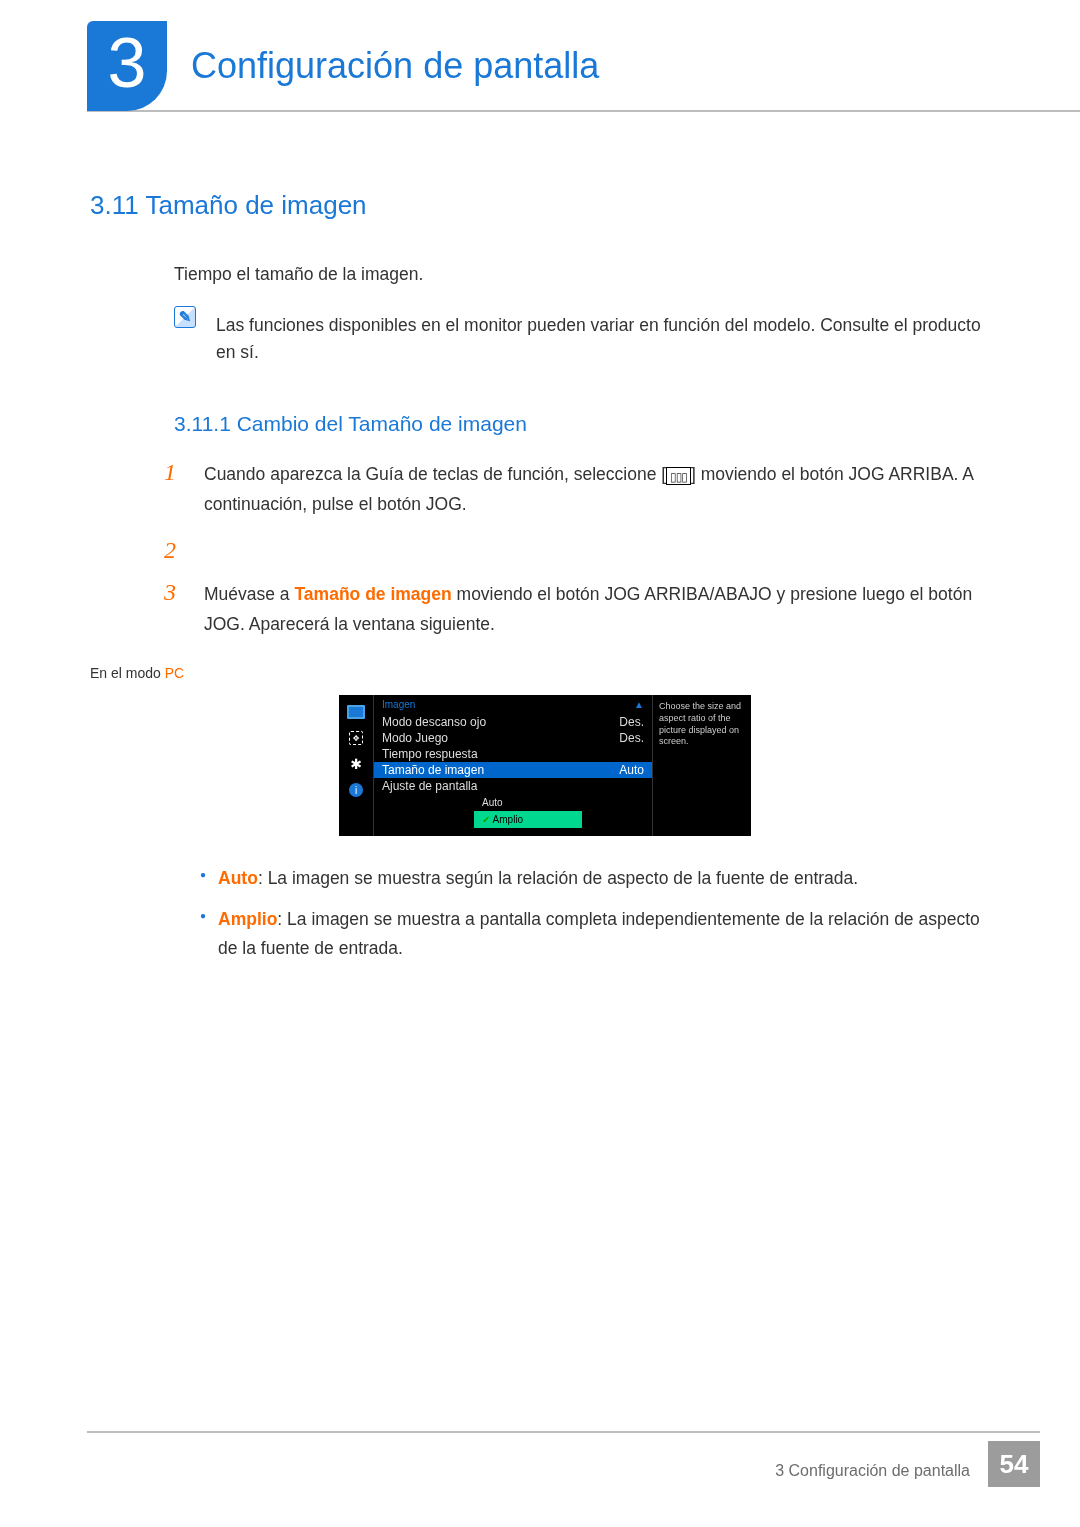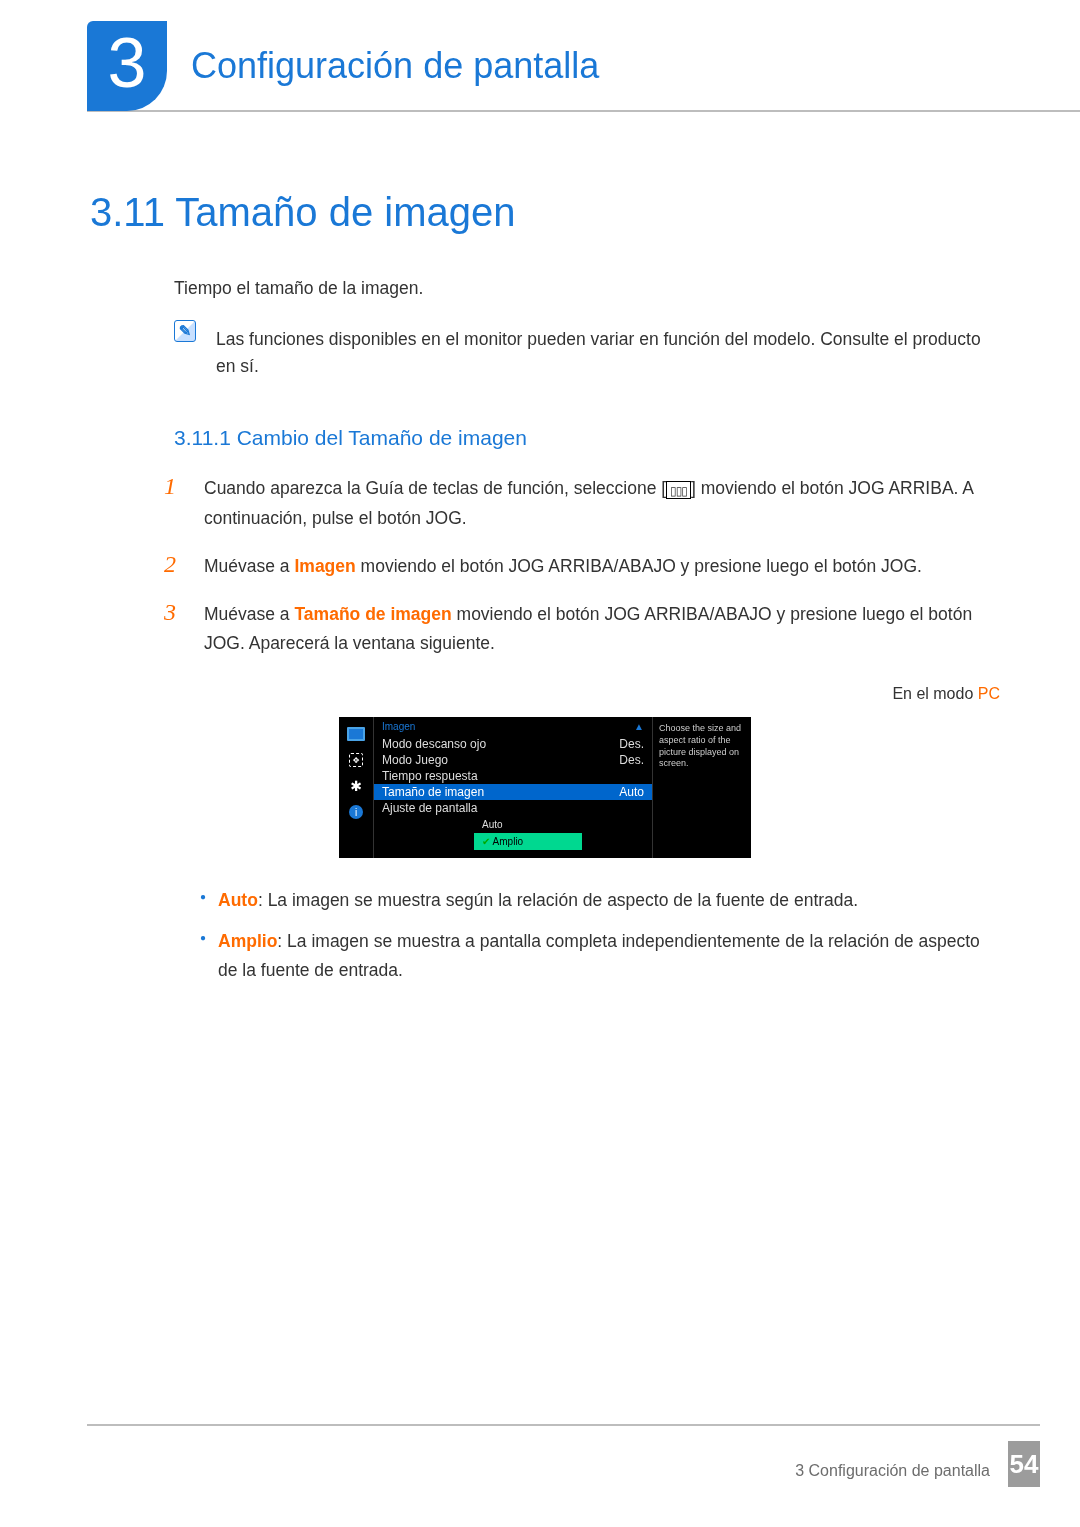--- a/index.html
+++ b/index.html
@@ -43,21 +43,21 @@
   }
   
   .section {
     position: absolute;
     left: 90px;
     right: 80px;
     top: 190px;
   }
   .h2 {
     color: #1a78d6;
-    font-size: 40px;
+    font-size: 26px;
     font-weight: 400;
     margin-bottom: 40px;
   }
   .p {
     font-size: 17.5px;
     color: #333;
     line-height: 1.55;
     margin-bottom: 14px;
   }
   .note-row {
@@ -101,22 +101,22 @@
     display:inline-block;
     border:1.5px solid #000;
     padding:0 3px;
     height:18px;
     line-height:14px;
     vertical-align:middle;
   }
   .inline-icon .bars { display:inline-block; letter-spacing:-1px; font-size:12px; }
   
   .mode-caption {
-    text-align:right;
-    font-size:16px;
+    text-align:left;
+    font-size:14px;
     color:#333;
     margin: 26px 0 14px;
   }
   .mode-caption .kw-orange { font-weight:400; }
   
   .osd {
     width: 412px;
     margin: 0 auto 28px;
     background:#000;
     display:flex;
@@ -188,34 +188,34 @@
   
   .footer {
     position:absolute;
     left:87px;
     bottom:40px;
     right:40px;
     border-top:2px solid #bdbdbd;
     display:flex;
     justify-content:flex-end;
     align-items:center;
-    padding-top:15px;
+    padding-top:8px;
   }
   .footer-title {
     color:#6d6d6d;
     font-size:16px;
     margin-right:18px;
     padding-top:14px;
   }
   .page-no {
     background:#9c9c9c;
     color:#fff;
     font-size:26px;
     font-weight:700;
-    width:32px;
+    width:52px;
     height:46px;
     display:flex;
     align-items:center;
     justify-content:center;
   }
   .intro-para { margin-left: 84px; }
 </style>
 </head>
 <body>
 
@@ -241,23 +241,20 @@
 
     <div class="step">
       <div class="step-num">1</div>
       <div class="step-body">
         <span>Cuando aparezca la Guía de teclas de función, seleccione [</span><span class="inline-icon"><span class="bars">▯▯▯</span></span><span>] moviendo el botón JOG ARRIBA. A continuación, pulse el botón JOG.</span>
       </div>
     </div>
 
     <div class="step">
       <div class="step-num">2</div>
-      <div class="step-body">
-        <span>Muévase a </span><span class="kw-orange">Imagen</span><span> moviendo el botón JOG ARRIBA/ABAJO y presione luego el botón JOG.</span>
-      </div>
     </div>
 
     <div class="step">
       <div class="step-num">3</div>
       <div class="step-body">
         <span>Muévase a </span><span class="kw-orange">Tamaño de imagen</span><span> moviendo el botón JOG ARRIBA/ABAJO y presione luego el botón JOG. Aparecerá la ventana siguiente.</span>
       </div>
     </div>
 
   </div>

